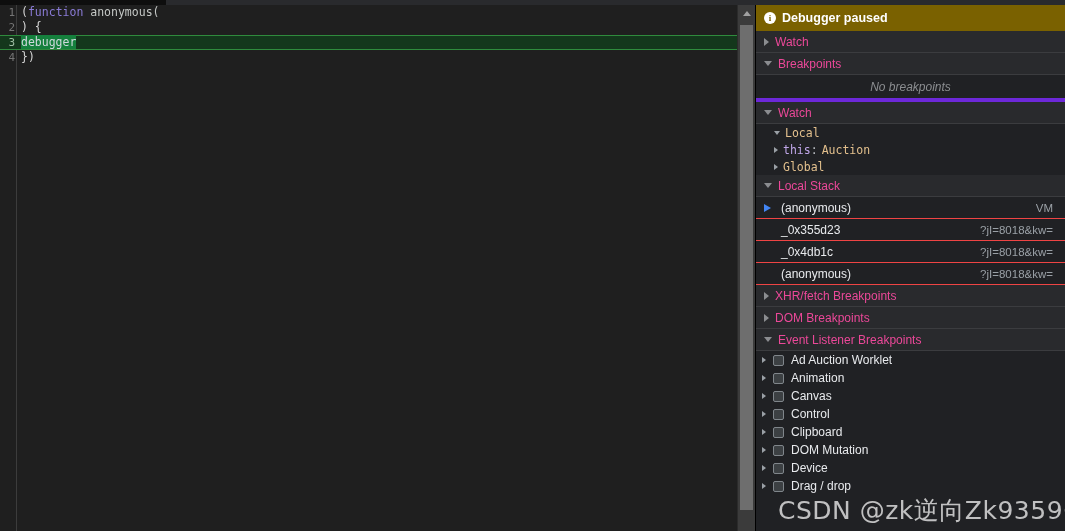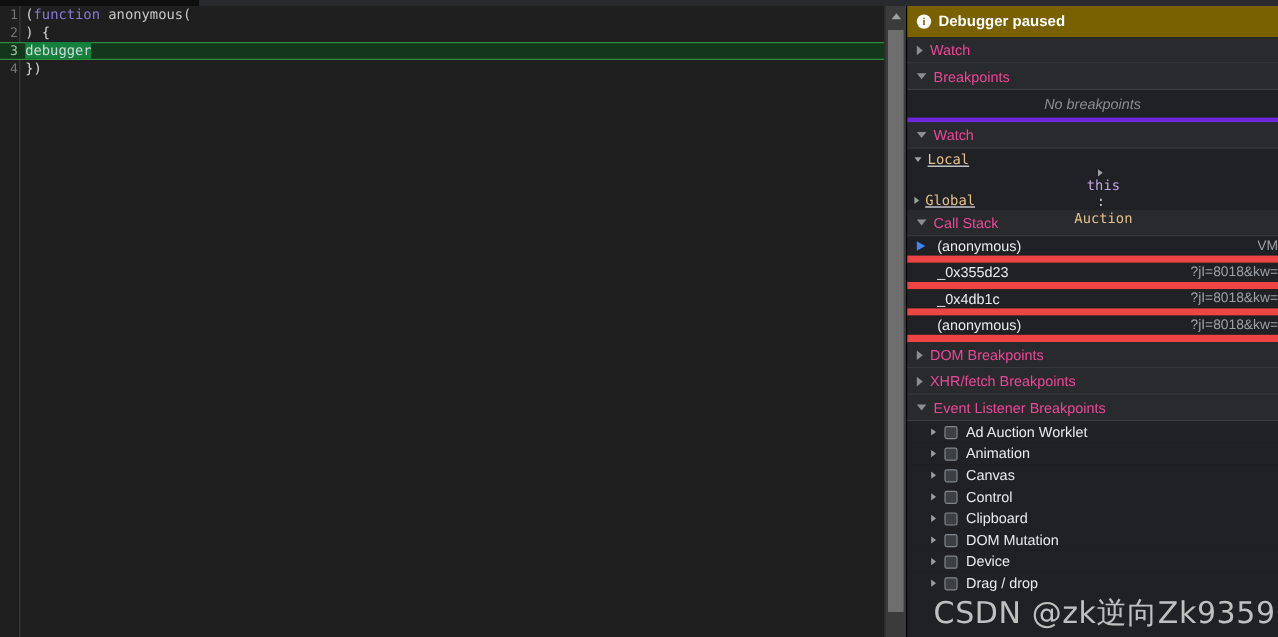--- a/index.html
+++ b/index.html
@@ -84,48 +84,48 @@
     height:23px;display:flex;align-items:center;justify-content:center;
     background:#202124;border-bottom:4px solid #6d28d9;
     color:#8b8d90;font-style:italic;font-size:12px;
   }
 
   .scope-row{
     height:17px;display:flex;align-items:center;
     font-family:"DejaVu Sans Mono","Liberation Mono",monospace;font-size:11.5px;
     background:#202124;white-space:nowrap;
   }
-  .scope-row.lvl0{padding-left:6px;text-decoration:underline;}
-  .scope-row.lvl1{padding-left:18px;flex-direction:column;}
+  .scope-row.lvl0{padding-left:18px;}
+  .scope-row.lvl1{padding-left:18px;}
   .scope-name{color:#e3c08d;}
   .scope-prop{color:#bfa6e8;}
   .scope-colon{color:#bdc1c6;margin-right:4px;}
   .scope-val{color:#e3c08d;}
   .tri-sm{width:0;height:0;margin-right:5px;flex:0 0 auto;}
   .tri-sm.closed{border-top:3.5px solid transparent;border-bottom:3.5px solid transparent;border-left:4.5px solid #9aa0a6;}
   .tri-sm.open{border-left:3.5px solid transparent;border-right:3.5px solid transparent;border-top:4.5px solid #9aa0a6;}
 
   .stack-row{
     height:22px;display:flex;align-items:center;box-sizing:border-box;
-    background:#202124;border-bottom:6px solid #ef4444;padding-left:8px;padding-right:0;
+    background:#202124;border-bottom:1px solid #ef4444;padding-left:8px;padding-right:12px;
     font-size:12px;color:#e8eaed;
   }
   .stack-row .marker{width:13px;flex:0 0 13px;display:flex;align-items:center;}
   .arrow-blue{
     width:0;height:0;border-top:4px solid transparent;border-bottom:4px solid transparent;
     border-left:7px solid #4285f4;
   }
   .stack-name{flex:0 0 auto;padding-left:4px;}
   .stack-url{
     margin-left:auto;color:#9aa0a6;font-size:11.5px;white-space:nowrap;
     padding-right:0;overflow:hidden;
   }
 
   .elb-row{
-    height:18px;display:flex;align-items:center;padding-left:20px;box-sizing:border-box;
+    height:18px;display:flex;align-items:center;padding-left:6px;box-sizing:border-box;
     background:#202124;font-size:12px;color:#e8eaed;
   }
   .cbx{
     width:11px;height:11px;flex:0 0 11px;border:1px solid #80868b;background:#3c4043;
     border-radius:2px;margin-right:7px;box-sizing:border-box;
   }
 
   
   .watermark{
     position:absolute;left:0;bottom:0;width:100%;height:48px;pointer-events:none;
@@ -202,21 +202,21 @@
             <span class="scope-val">Auction</span>
           </div>
           <div class="scope-row lvl0">
             <span class="tri-sm closed"></span>
             <span class="scope-name">Global</span>
           </div>
         </div>
 
       <div class="section-hdr">
         <span class="tri open"></span>
-        <span>Call Stack</span>
+        <span>Local Stack</span>
       </div>
       <div id="stack-rows">
           <div class="stack-row">
             <span class="marker">
               <span class="arrow-blue"></span>
             </span>
             <span class="stack-name">(anonymous)</span>
             <span class="stack-url">VM</span>
           </div>
           <div class="stack-row">
@@ -232,25 +232,25 @@
           <div class="stack-row">
             <span class="marker"></span>
             <span class="stack-name">(anonymous)</span>
             <span class="stack-url">?jI=8018&amp;kw=</span>
           </div>
         </div>
 
       <div id="other-sections">
           <div class="section-hdr">
             <span class="tri closed"></span>
-            <span>DOM Breakpoints</span>
+            <span>XHR/fetch Breakpoints</span>
           </div>
           <div class="section-hdr">
             <span class="tri closed"></span>
-            <span>XHR/fetch Breakpoints</span>
+            <span>DOM Breakpoints</span>
           </div>
         </div>
 
       <div class="section-hdr">
         <span class="tri open"></span>
         <span>Event Listener Breakpoints</span>
       </div>
       <div id="elb-rows">
           <div class="elb-row">
             <span class="tri-sm closed" style="margin-right: 7px;"></span>

